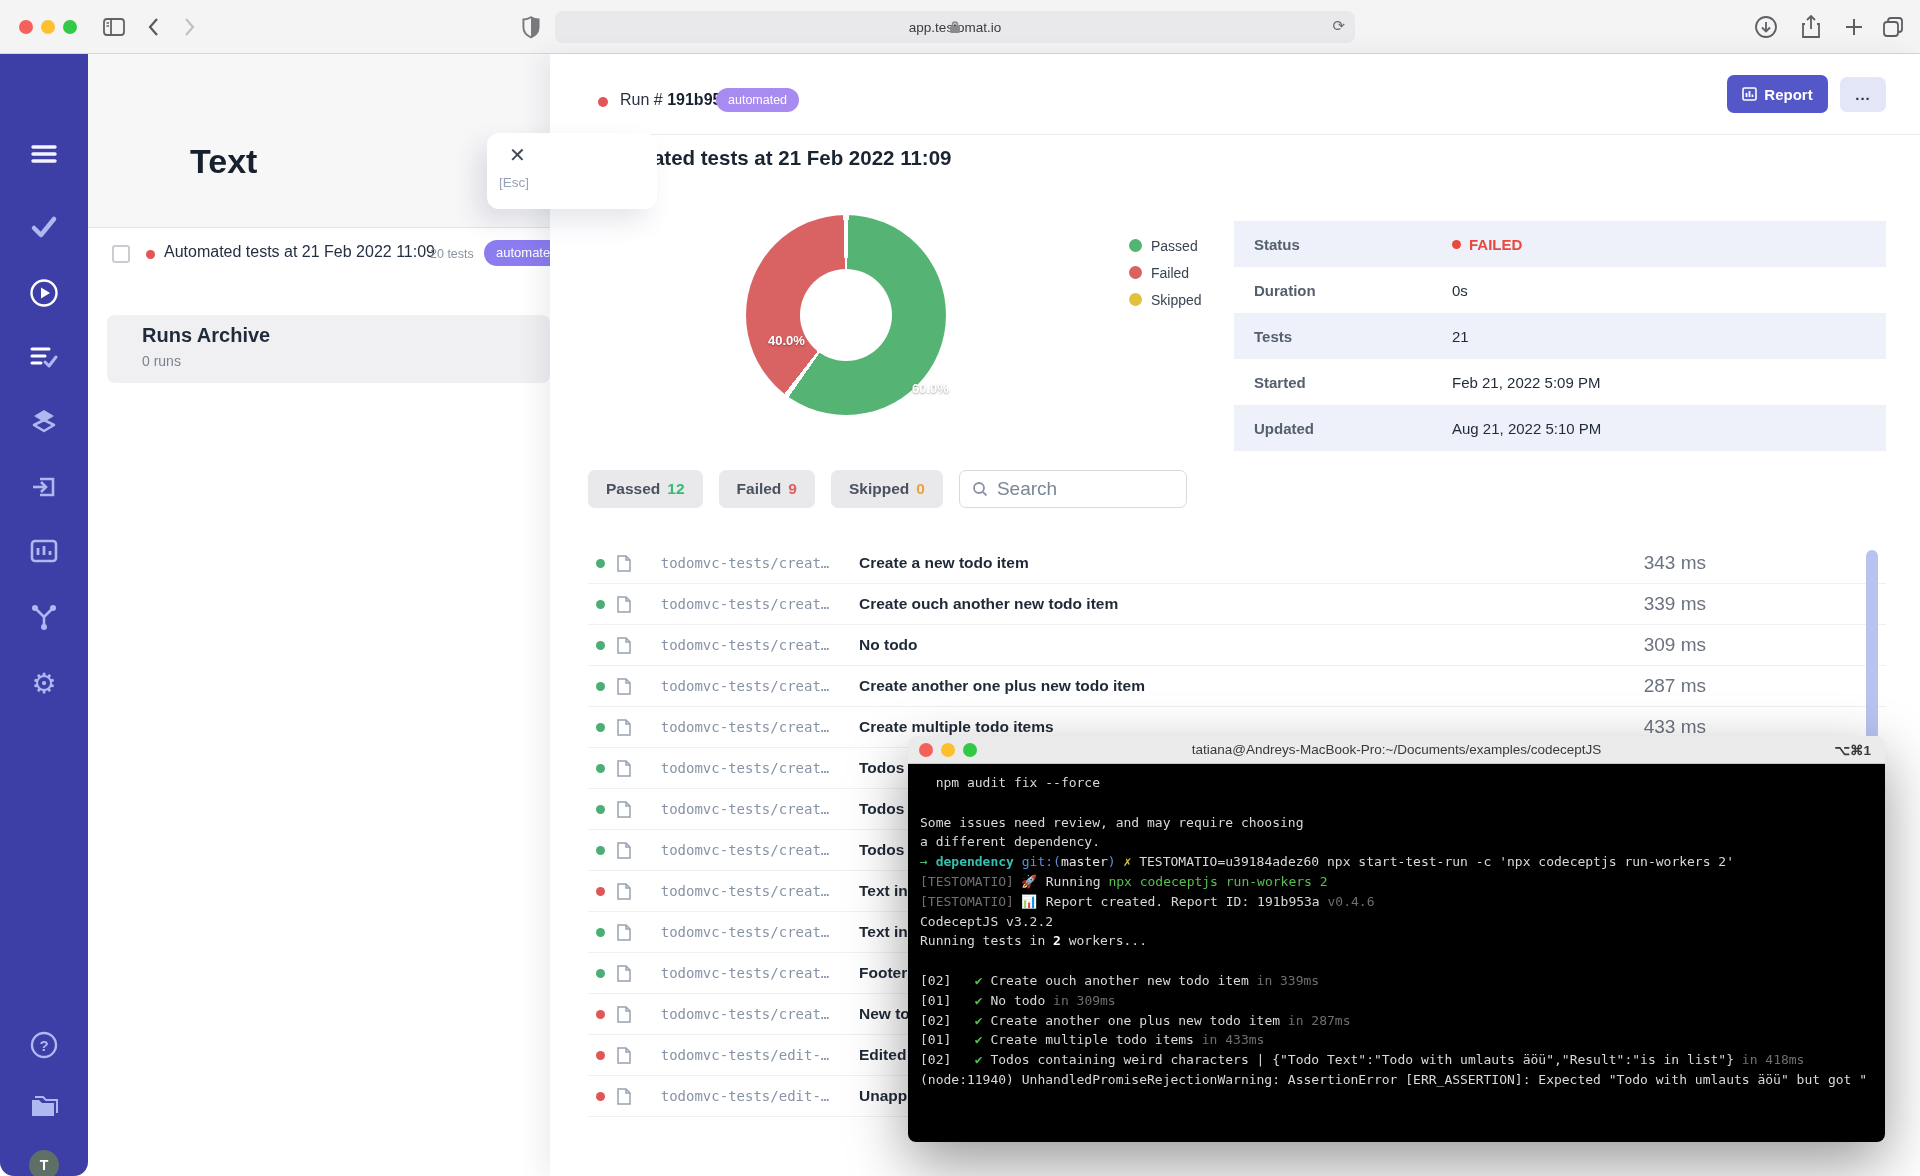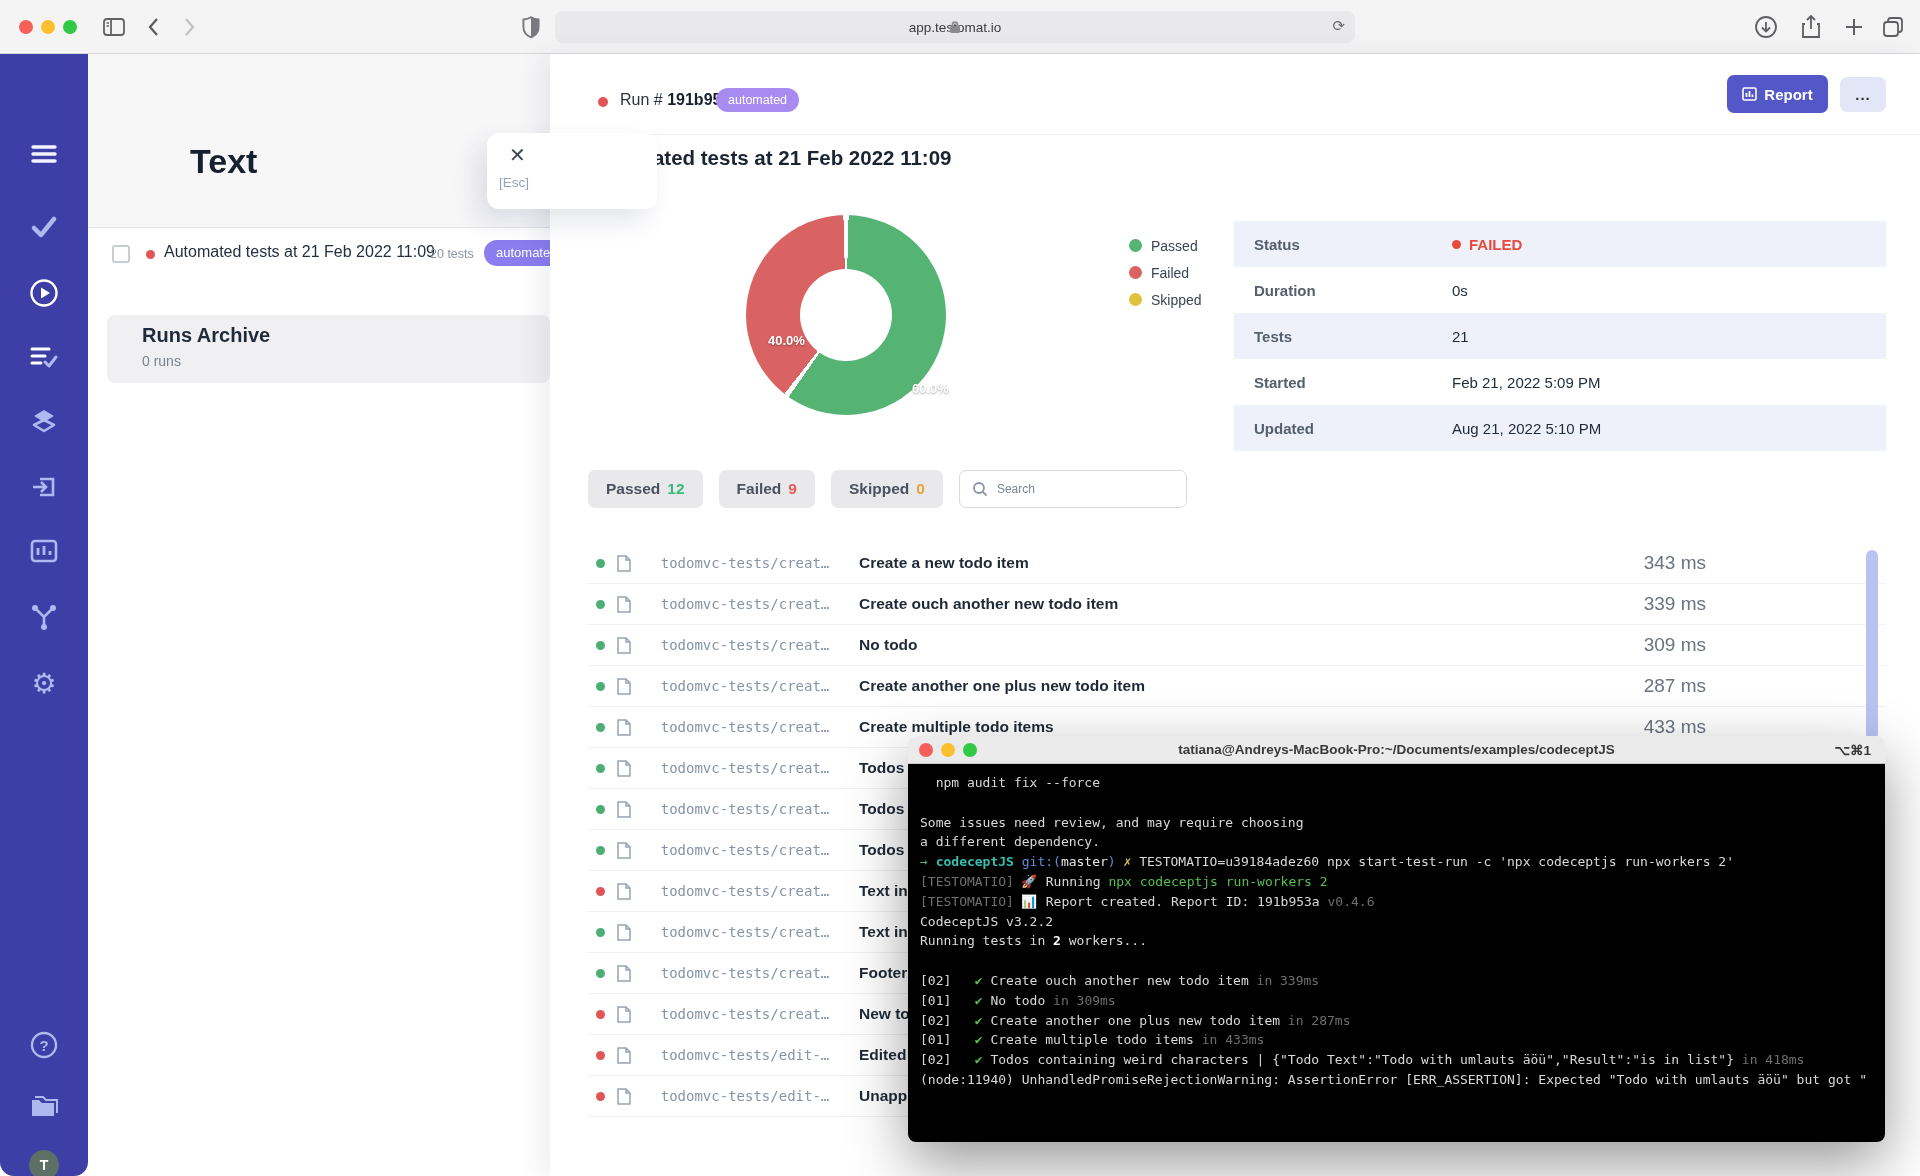--- a/index.html
+++ b/index.html
@@ -80,21 +80,21 @@
   .sum-value { font-size:15px; color:#1f2a3a; display:flex; align-items:center; gap:8px; }
   .sum-value.failed { color:#e8493c; font-weight:800; }
   .sum-value .dot { width:9px; height:9px; background:#e8493c; }
 
   .filters { position:absolute; left:38px; top:416px; display:flex; gap:16px; }
   .pill { height:38px; padding:0 18px; background:#e9e9ec; border:none; border-radius:7px; font-size:15.5px;
           font-weight:700; color:#4a5260; display:flex; align-items:center; gap:7px; cursor:pointer; }
   .cnt-passed { color:#3cb878; } .cnt-failed { color:#e45b5b; } .cnt-skipped { color:#e8a23c; }
   .search-box { height:38px; width:228px; background:#fff; border:1px solid #d9dadd; border-radius:7px;
                 display:flex; align-items:center; padding:0 12px; gap:9px; }
-  .search-box input { border:none; outline:none; font-size:12px; color:#701a75; width:160px;
+  .search-box input { border:none; outline:none; font-size:19px; color:#701a75; width:160px;
                       font-family:"Liberation Sans", sans-serif; background:transparent; }
   .search-box input::placeholder { color:#7a8596; }
 
   .tests { position:absolute; left:38px; top:489px; width:1298px; }
   .trow { position:relative; height:41px; border-bottom:1px solid #f0f0f3; display:flex; align-items:center; }
   .tdot { width:9px; height:9px; border-radius:50%; margin-left:8px; }
   .tdot.passed { background:#4cae74; } .tdot.failed { background:#e05656; }
   .ficon { margin-left:12px; }
   .tfile { margin-left:10px; width:208px; font-family:"DejaVu Sans Mono", monospace;
            font-size:14px; color:#8793a6; white-space:nowrap; overflow:hidden;text-align:center; }
@@ -110,21 +110,21 @@
   .esc-key { position:absolute; left:12px; top:42px; font-size:13.5px; color:#98a2b5; }
 
   
   .terminal { position:absolute; left:908px; top:736px; width:977px; height:406px; z-index:50;
               border-radius:8px; box-shadow:0 22px 60px rgba(0,0,0,.4); }
   .term-bar { position:absolute; left:0; top:0; width:977px; height:28px; background:#ebebeb;
               border-bottom:1px solid #c9c9c9; border-radius:8px 8px 0 0; }
   .t-dot { position:absolute; top:7px; width:14px; height:14px; border-radius:50%; }
   .t-red{ left:11px; background:#f6605a; } .t-yel{ left:33px; background:#fdbf2d; } .t-grn{ left:55px; background:#32c946; }
   .term-title { position:absolute; left:0; top:6px; width:977px; text-align:center; font-size:13.5px;
-                font-weight:700; color:#3a3a3a; }
+                font-weight:400; color:#3a3a3a; }
   .term-key { position:absolute; right:14px; top:6px; font-size:13.5px; font-weight:700; color:#3a3a3a; }
   .term-body { position:absolute; left:0; top:28px; width:977px; height:378px; background:#000;
                border-radius:0 0 8px 8px; padding:9px 12px; overflow:hidden; }
   .tl { font-family:"DejaVu Sans Mono", monospace; font-size:13px; line-height:19.8px;
         white-space:pre; color:#d9d9d9; }
   .w{color:#d9d9d9} .wb{color:#fff;font-weight:bold} .dim{color:#6f6f6f} .grn{color:#57c04e}
   .cy{color:#35c0b0;font-weight:bold} .cyp{color:#4fb87a} .bl{color:#5f8fd6} .rd{color:#e5e5e5} .yl{color:#dfc24c}
 </style>
 </head>
 <body>
@@ -522,21 +522,21 @@
       <span class="t-dot t-yel"></span>
       <span class="t-dot t-grn"></span>
       <div class="term-title">tatiana@Andreys-MacBook-Pro:~/Documents/examples/codeceptJS</div>
       <span class="term-key">⌥⌘1</span>
     </div>
     <div class="term-body" id="term-body">
         <div class="tl"><span class="w">  npm audit fix --force</span></div>
         <div class="tl">&nbsp;</div>
         <div class="tl"><span class="w">Some issues need review, and may require choosing</span></div>
         <div class="tl"><span class="w">a different dependency.</span></div>
-        <div class="tl"><span class="cyp">→ </span><span class="cy">codeceptJS </span><span class="bl">git:(</span><span class="rd">master</span><span class="bl">) </span><span class="yl">✗ </span><span class="w">TESTOMATIO=u39184adez60 npx start-test-run -c 'npx codeceptjs run-workers 2'</span></div>
+        <div class="tl"><span class="cyp">→ </span><span class="cy">dependency </span><span class="bl">git:(</span><span class="rd">master</span><span class="bl">) </span><span class="yl">✗ </span><span class="w">TESTOMATIO=u39184adez60 npx start-test-run -c 'npx codeceptjs run-workers 2'</span></div>
         <div class="tl"><span class="dim">[TESTOMATIO]</span><span class="w"> 🚀 Running </span><span class="grn">npx codeceptjs run-workers 2</span></div>
         <div class="tl"><span class="dim">[TESTOMATIO]</span><span class="w"> 📊 Report created. Report ID: 191b953a </span><span class="dim">v0.4.6</span></div>
         <div class="tl"><span class="w">CodeceptJS v3.2.2</span></div>
         <div class="tl"><span class="w">Running tests in </span><span class="wb">2</span><span class="w"> workers...</span></div>
         <div class="tl">&nbsp;</div>
         <div class="tl"><span class="w">[02]   </span><span class="grn">✔ </span><span class="w">Create ouch another new todo item</span><span class="dim"> in 339ms</span></div>
         <div class="tl"><span class="w">[01]   </span><span class="grn">✔ </span><span class="w">No todo</span><span class="dim"> in 309ms</span></div>
         <div class="tl"><span class="w">[02]   </span><span class="grn">✔ </span><span class="w">Create another one plus new todo item</span><span class="dim"> in 287ms</span></div>
         <div class="tl"><span class="w">[01]   </span><span class="grn">✔ </span><span class="w">Create multiple todo items</span><span class="dim"> in 433ms</span></div>
         <div class="tl"><span class="w">[02]   </span><span class="grn">✔ </span><span class="w">Todos containing weird characters | {"Todo Text":"Todo with umlauts äöü","Result":"is in list"}</span><span class="dim"> in 418ms</span></div>

